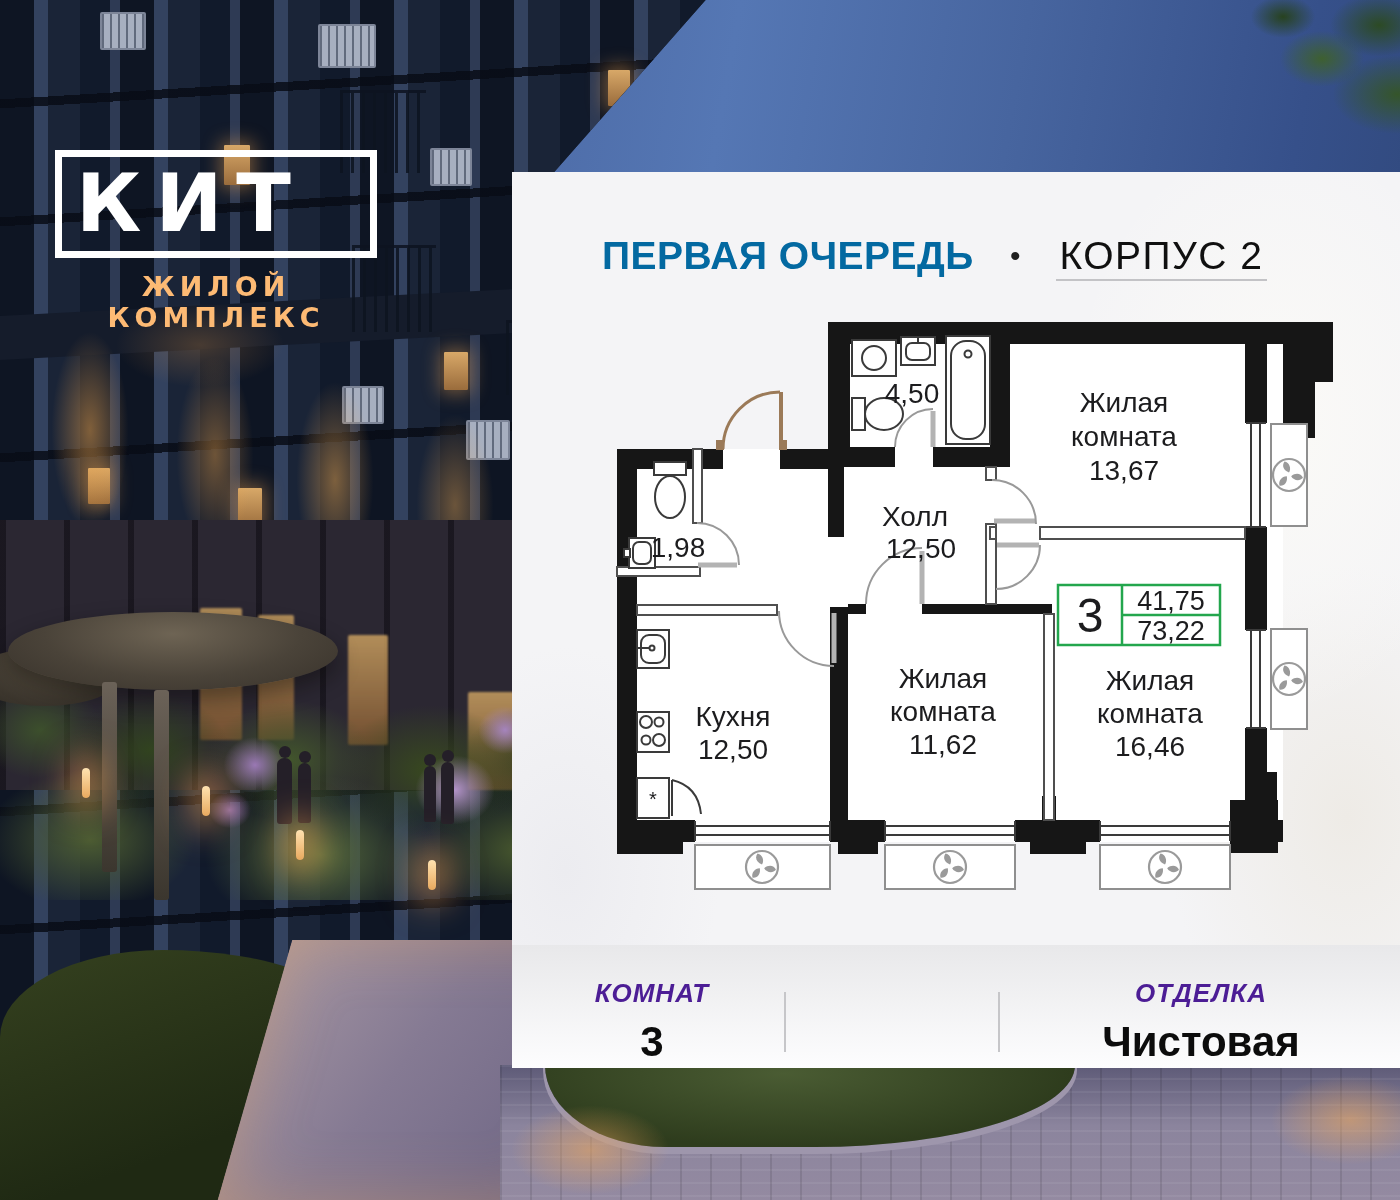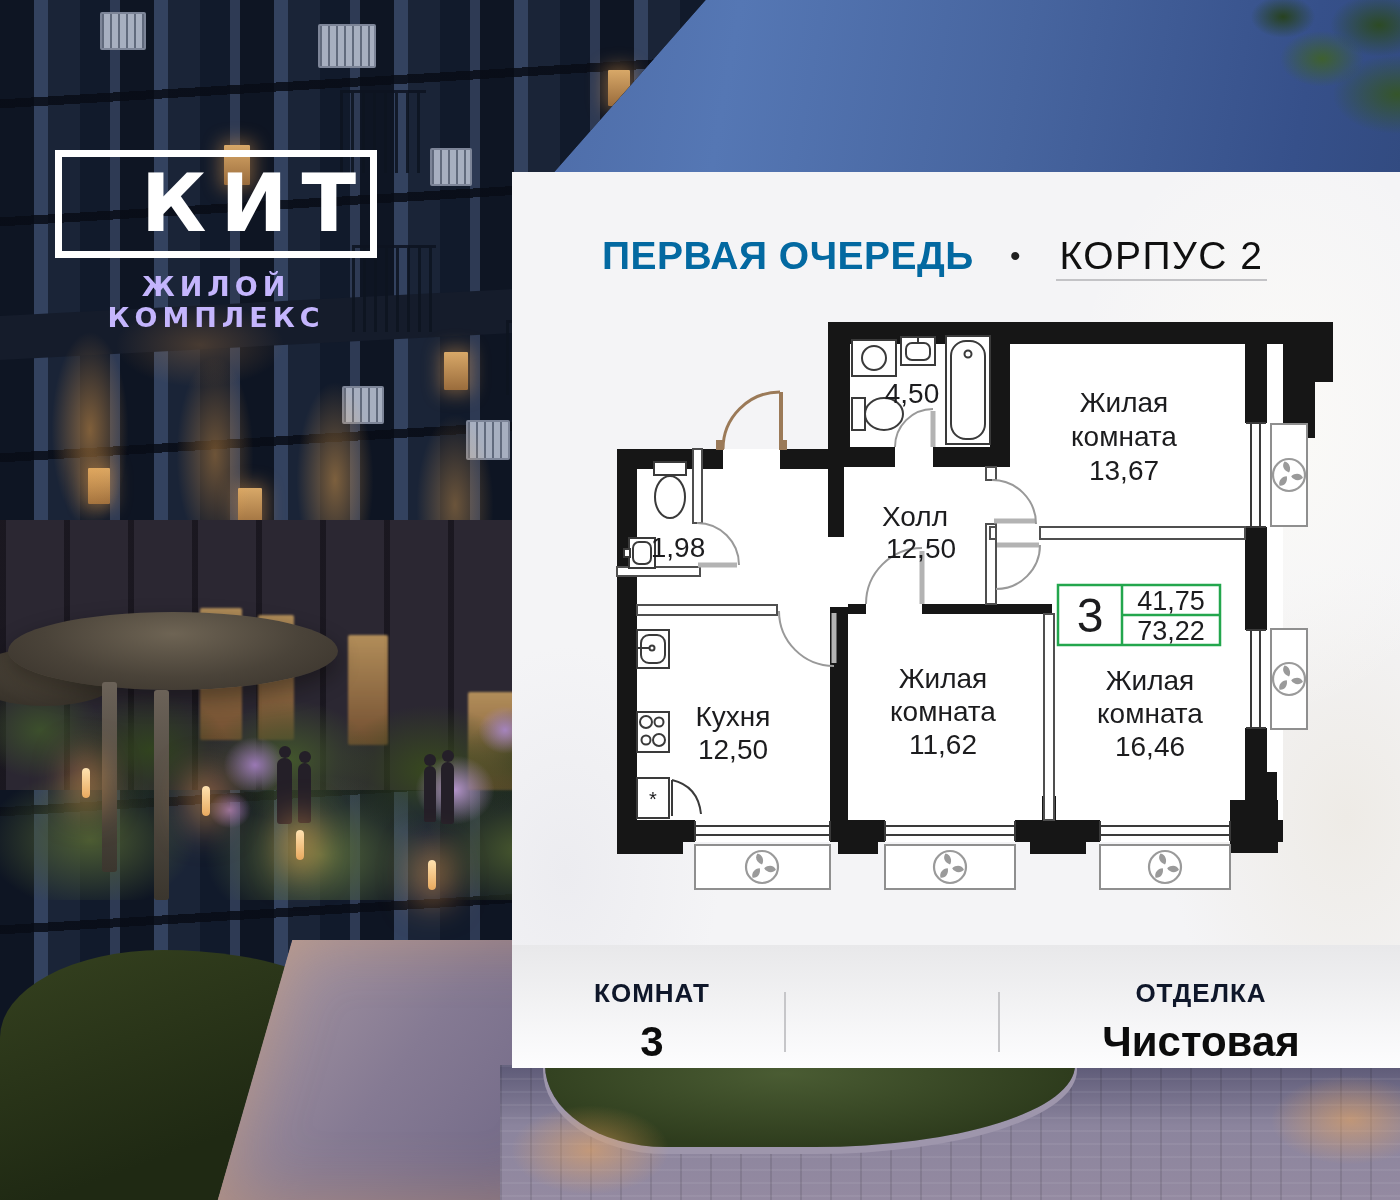--- a/index.html
+++ b/index.html
@@ -125,30 +125,30 @@
     background:radial-gradient(ellipse at 45% 10%, #4a5c33 0%, #2e3c1d 70%);
     border-radius:0 0 260px 120px / 0 0 82px 82px;
     box-shadow:0 5px 0 2px #9e96ac;
   }
   .pave-glow{position:absolute;width:160px;height:90px;border-radius:50%;
     background:radial-gradient(ellipse, rgba(238,168,92,.55), rgba(238,168,92,0) 70%);}
   
   .logo-box{
     position:absolute;left:55px;top:150px;width:322px;height:108px;
     border:7px solid #ffffff;box-sizing:border-box;z-index:6;
-    display:flex;align-items:center;justify-content:flex-end;
+    display:flex;align-items:center;justify-content:flex-start;
   }
   .logo-text{
     font-family:"DejaVu Sans", sans-serif;font-weight:800;font-size:80px;line-height:1;
     color:#fff;letter-spacing:14px;padding-left:14px;
   }
   .logo-sub{
     position:absolute;left:40px;top:271px;width:352px;z-index:6;text-align:center;
     font-family:"DejaVu Sans", sans-serif;font-weight:700;font-size:27px;
-    color:#c4b5fd;letter-spacing:5px;
+    color:#fdba74;letter-spacing:5px;
   }
   
   .card{
     position:absolute;left:512px;top:172px;width:888px;height:896px;
     background:#f4f4f6;z-index:4;
   }
   .card::before{
     content:"";position:absolute;inset:0;
     background:
       radial-gradient(300px 420px at 86% 28%, #fbfaf7 0%, rgba(251,250,247,0) 70%),
@@ -163,21 +163,21 @@
     position:absolute;left:90px;top:62px;display:flex;align-items:flex-start;gap:36px;
   }
   .phase{font-size:39px;font-weight:800;color:#0369a1;letter-spacing:.5px;white-space:nowrap;}
   .hdot{font-size:30px;color:#1f1f1f;margin-top:5px;}
   .bldg{
     font-size:39px;font-weight:500;color:#101010;letter-spacing:1.5px;white-space:nowrap;
     border-bottom:2px solid #c3c3c6;padding:0 3px 1px 3px;cursor:pointer;
   }
   
   .fcol{position:absolute;top:806px;text-align:center;}
-  .fcol .flabel{font-size:26px;font-weight:600;color:#0f172a;letter-spacing:1px;}
+  .fcol .flabel{font-size:26px;font-weight:600;color:#4c1d95;letter-spacing:1px;font-style:italic;}
   .fcol .fvalue{font-size:42px;font-weight:800;color:#0c0c0c;margin-top:9px;}
   .fsep{position:absolute;top:820px;width:2px;height:60px;background:#c6c6c9;}
   
   #plan{position:absolute;left:600px;top:310px;width:760px;height:700px;z-index:5;}
   #plan text{font-family:"Liberation Sans", sans-serif;fill:#1c1c1e;}
   .roomlabel{font-size:28px;}
   .arealabel{font-size:28px;}
   .badge-num{fill:#23A64D;font-size:27px;}
   .badge-big{fill:#23A64D;font-size:48px;}
 </style>

